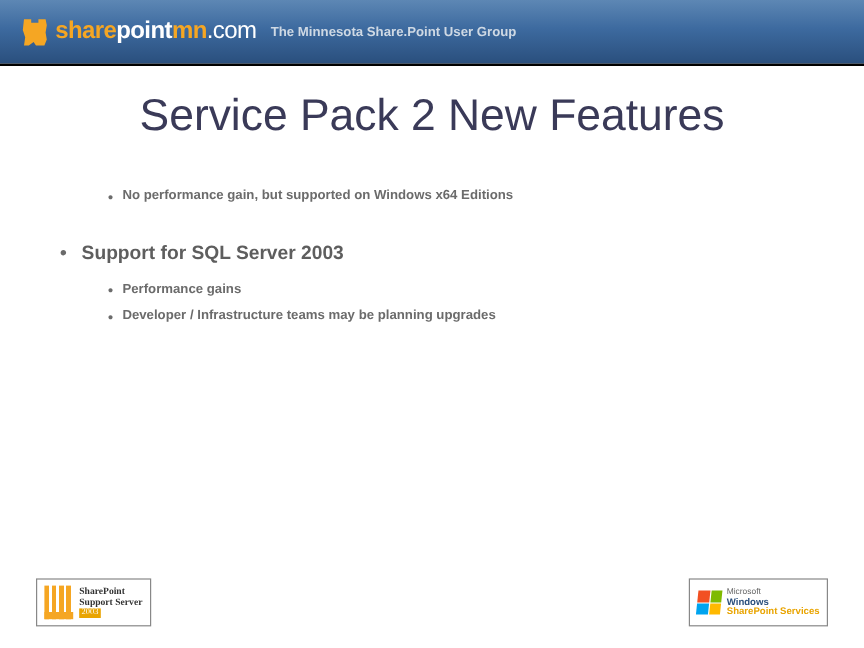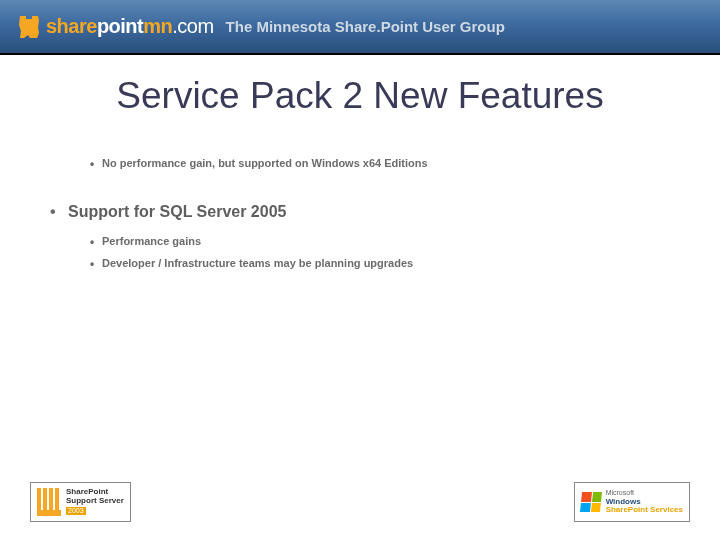--- a/index.html
+++ b/index.html
@@ -33,21 +33,21 @@
     font-size: 20px;
     font-weight: bold;
     letter-spacing: -0.5px;
   }
   .logo-share { color: #f5a623; }
   .logo-point { color: #ffffff; }
   .logo-mn { color: #f5a623; }
   .logo-com { color: #ffffff; font-weight: normal; }
   .header-sub {
     color: #cfd9e4;
-    font-size: 15px;
+    font-size: 11px;
     margin-left: 12px;
     font-weight: bold;
   }
   .title {
     text-align: center;
     font-size: 37px;
     color: #3a3a58;
     font-weight: normal;
     margin-top: 20px;
     font-family: Liberation Sans, sans-serif;
@@ -113,20 +113,21 @@
     position: relative;
   }
   .badge-left-icon::after{
     content:"";
     position:absolute; bottom:0; left:0; width:100%; height:6px; background:#f5a623;
   }
   .badge-text {
     font-size: 8px;
     line-height: 1.1;
     color: #333;
+    font-family: Liberation Serif, serif;
   }
   .badge-text b { font-weight: bold; display:block; }
   .badge-year { background:#e9a400; color:#fff; font-size:7px; padding:0 2px; display:inline-block; margin-top:1px;}
   .win-flag {
     width: 20px; height: 20px; display:grid; grid-template-columns:1fr 1fr; grid-template-rows:1fr 1fr; gap:1px;
     transform: skewX(-6deg);
   }
   .win-flag div:nth-child(1){background:#f25022;}
   .win-flag div:nth-child(2){background:#7fba00;}
   .win-flag div:nth-child(3){background:#00a4ef;}
@@ -151,21 +152,21 @@
   <span class="header-sub">The Minnesota Share.Point User Group</span>
 </div>
 
 <h1 class="title">Service Pack 2 New Features</h1>
 
 <div class="content">
   <div class="group">
     <div class="lvl2">No performance gain, but supported on Windows x64 Editions</div>
   </div>
   <div class="group">
-    <div class="lvl1">Support for SQL Server 2005</div>
+    <div class="lvl1">Support for SQL Server 2003</div>
     <div class="lvl2">Performance gains</div>
     <div class="lvl2">Developer / Infrastructure teams may be planning upgrades</div>
   </div>
 </div>
 
 <div class="footer-badges">
   <div class="badge">
     <div class="badge-left-icon"></div>
     <div class="badge-text">
       <b>SharePoint</b>

